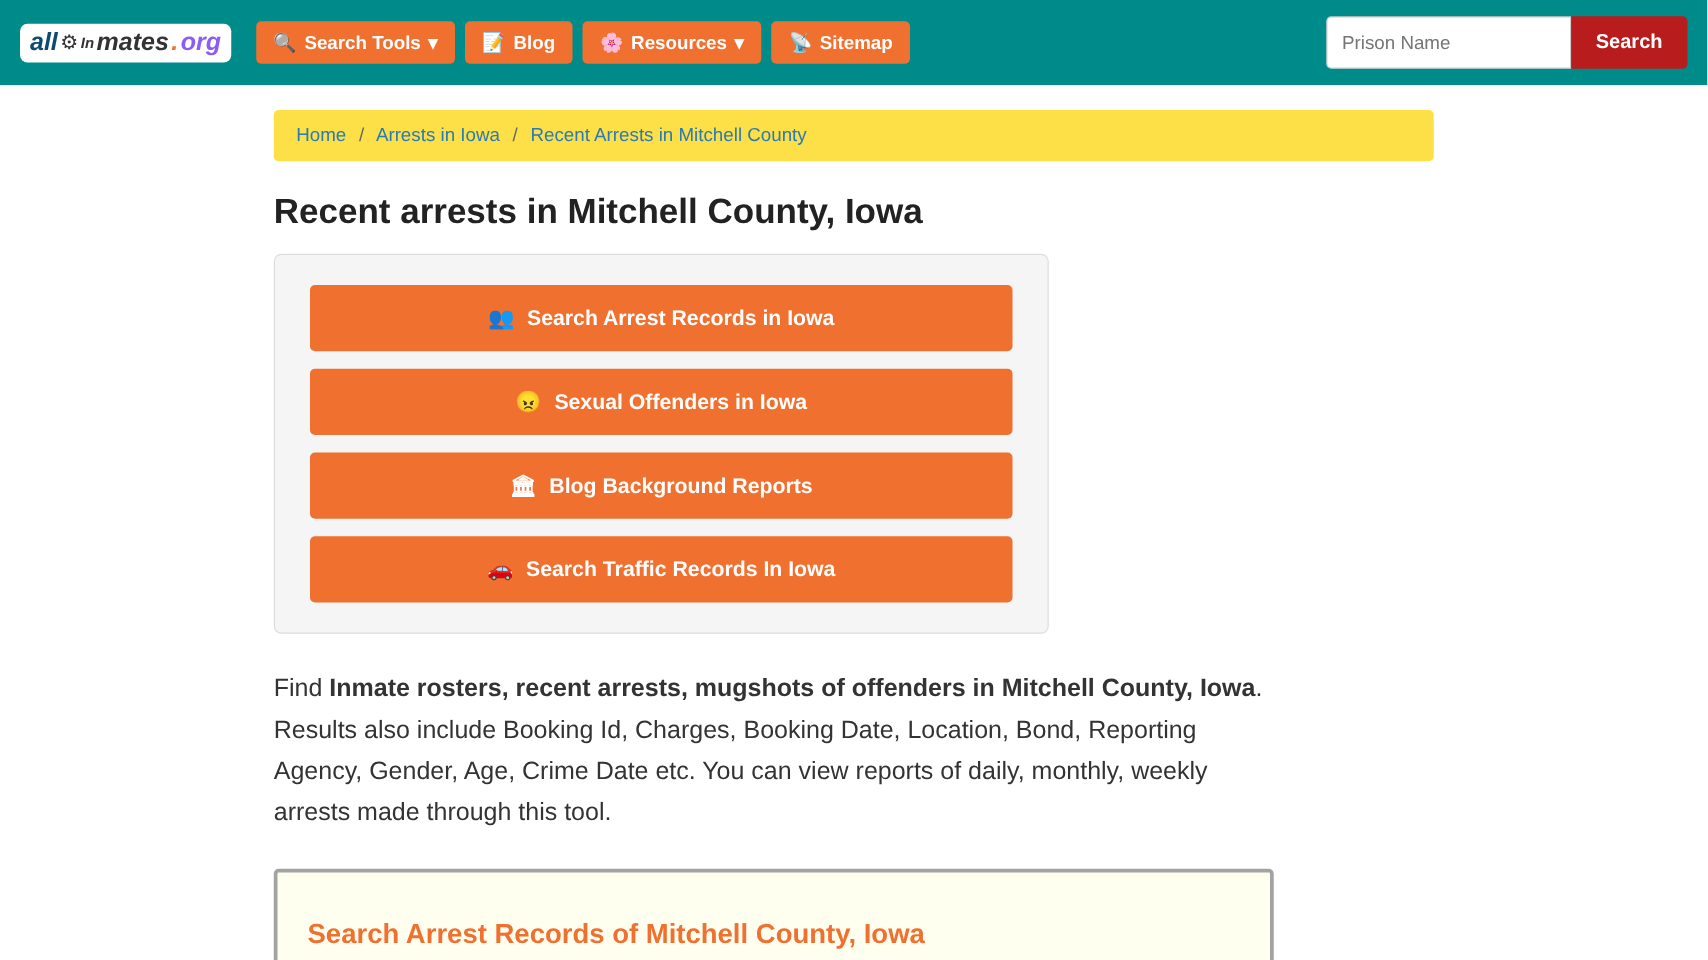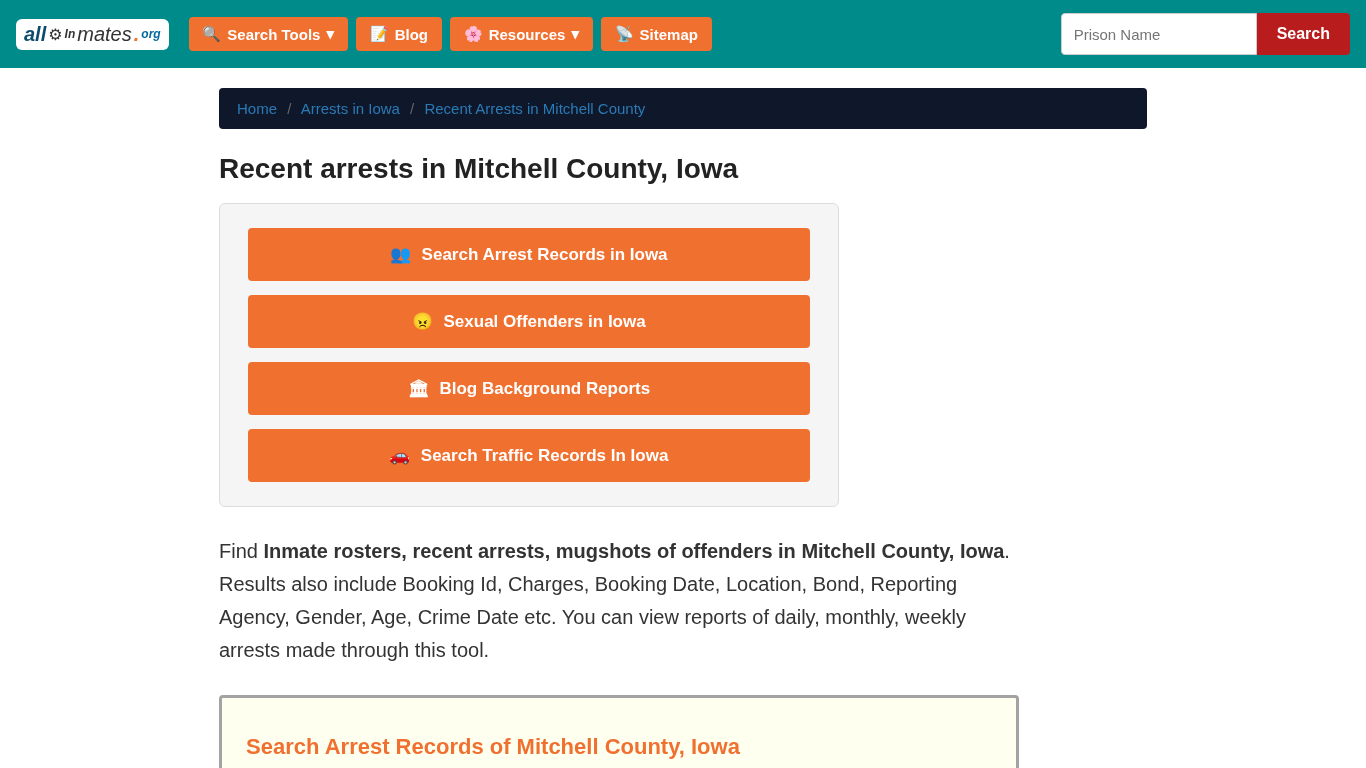--- a/index.html
+++ b/index.html
@@ -21,23 +21,23 @@
     .logo-box {
       background: #fff;
       border-radius: 6px;
       padding: 4px 8px;
       display: inline-flex;
       align-items: center;
       gap: 2px;
     }
     .logo-all { color: #0c4a6e; font-weight: 900; font-size: 20px; font-style: italic; }
     .logo-in { color: #333; font-weight: 900; font-size: 12px; font-style: italic; }
-    .logo-mates { color: #333; font-weight: 400; font-size: 20px; font-style: italic; }
+    .logo-mates { color: #333; font-weight: 700; font-size: 20px; font-style: italic; }
     .logo-dot { color: #f07030; font-weight: 900; font-size: 20px; font-style: italic; }
-    .logo-org { color: #0369a1; font-weight: 900; font-size: 12px; font-style: italic; }
+    .logo-org { color: #8b5cf6; font-weight: 900; font-size: 20px; font-style: italic; }
 
     .nav-btn {
       background: #f07030;
       color: #fff;
       border: none;
       border-radius: 4px;
       padding: 8px 14px;
       cursor: pointer;
       font-size: 15px;
       font-weight: 600;
@@ -72,21 +72,21 @@
 
     
     main {
       max-width: 960px;
       margin: 0 auto;
       padding: 20px 16px;
     }
 
     
     .breadcrumb {
-      background: #0f172a;
+      background: #fde047;
       padding: 12px 18px;
       border-radius: 4px;
       margin-bottom: 24px;
       font-size: 15px;
     }
     .breadcrumb a, .breadcrumb span {
       color: #2a7ab5;
       text-decoration: none;
     }
     .breadcrumb .sep { color: #666; margin: 0 6px; }

